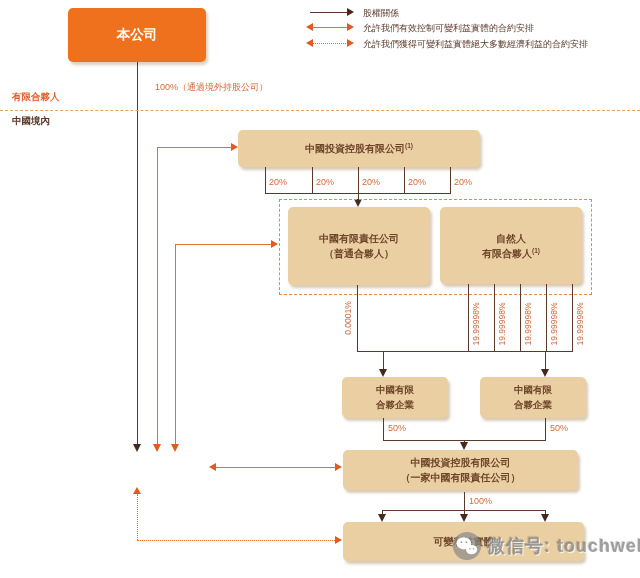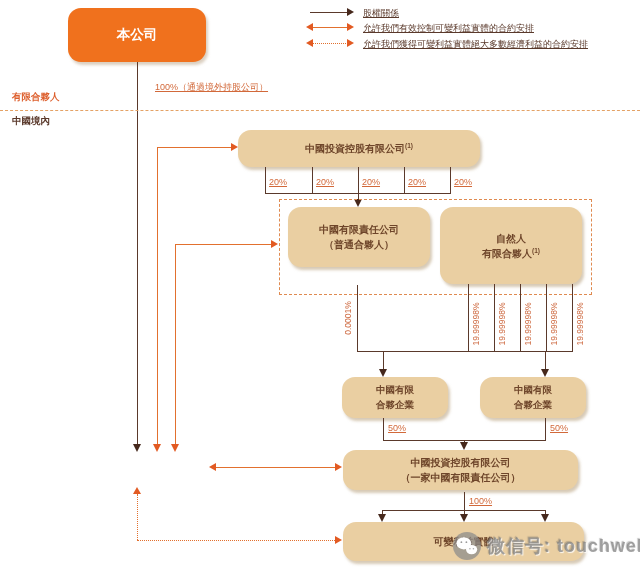--- a/index.html
+++ b/index.html
@@ -21,30 +21,30 @@
   .a-down-d { border-left:4.5px solid transparent; border-right:4.5px solid transparent; border-top:8px solid #46281C; }
   .a-down-o { border-left:4.5px solid transparent; border-right:4.5px solid transparent; border-top:8px solid #E25A22; }
   .a-right-d { border-top:4px solid transparent; border-bottom:4px solid transparent; border-left:7px solid #46281C; }
   .a-right-o { border-top:4px solid transparent; border-bottom:4px solid transparent; border-left:7px solid #E25A22; }
   .a-left-o  { border-top:4px solid transparent; border-bottom:4px solid transparent; border-right:7px solid #E25A22; }
   .a-up-o    { border-left:4.5px solid transparent; border-right:4.5px solid transparent; border-bottom:7px solid #E25A22; }
   
   .box {
     position:absolute; background:#EACFA2; color:#6E452A;
     display:flex; align-items:center; justify-content:center; text-align:center;
-    font-size:10px; line-height:1.5; font-weight:bold; border-radius:13px;
+    font-size:10px; line-height:1.5; font-weight:bold; border-radius:5px;
     box-shadow:2px 3px 3px rgba(182,158,122,.55);
   }
   .box.orange {
     background:#F0711D; color:#ffffff; font-size:13.5px; font-weight:bold;
     box-shadow:2px 3px 3px rgba(195,175,150,.6);
   }
   sup { font-size:6.5px; vertical-align:super; line-height:0; }
   
-  .lbl { position:absolute; color:#D2693A; font-size:9px; white-space:nowrap;text-decoration:underline; }
+  .lbl { position:absolute; color:#D2693A; font-size:9px; white-space:nowrap; }
   .lbl.dark { color:#5A392B; }
   .region { position:absolute; font-size:9.5px; font-weight:bold; white-space:nowrap; }
   .region.off { color:#DD5F2D; }
   .region.on  { color:#5A392B; }
   .rot {
     position:absolute; width:70px; text-align:center; transform:rotate(-90deg);
     color:#CE6A41; font-size:8.5px; white-space:nowrap;
   }
   
   .wm { position:absolute; display:flex; align-items:center; gap:3px; }
@@ -103,21 +103,21 @@
   <div class="lbl" style="left:269px;top:177px">20%</div>
   <div class="lbl" style="left:316px;top:177px">20%</div>
   <div class="lbl" style="left:362px;top:177px">20%</div>
   <div class="lbl" style="left:408px;top:177px">20%</div>
   <div class="lbl" style="left:454px;top:177px">20%</div>
   <div class="vl" style="left:358px;top:193px;height:6px"></div>
   <div class="arr a-down-d" style="left:354px;top:199px"></div>
 
   <div class="dash-frame" style="left:279px;top:199px;width:311px;height:94px"></div>
 
-  <div class="box" style="left:288px;top:207px;width:142px;height:60px">
+  <div class="box" style="left:288px;top:207px;width:142px;height:78px">
     <div>
       <span>中國有限責任公司</span><br>
       <span>（普通合夥人）</span>
     </div>
   </div>
 
   <div class="box" style="left:440px;top:207px;width:142px;height:77px">
     <div>
       <span>自然人</span><br>
       <span>有限合夥人</span><sup>(1)</sup>

